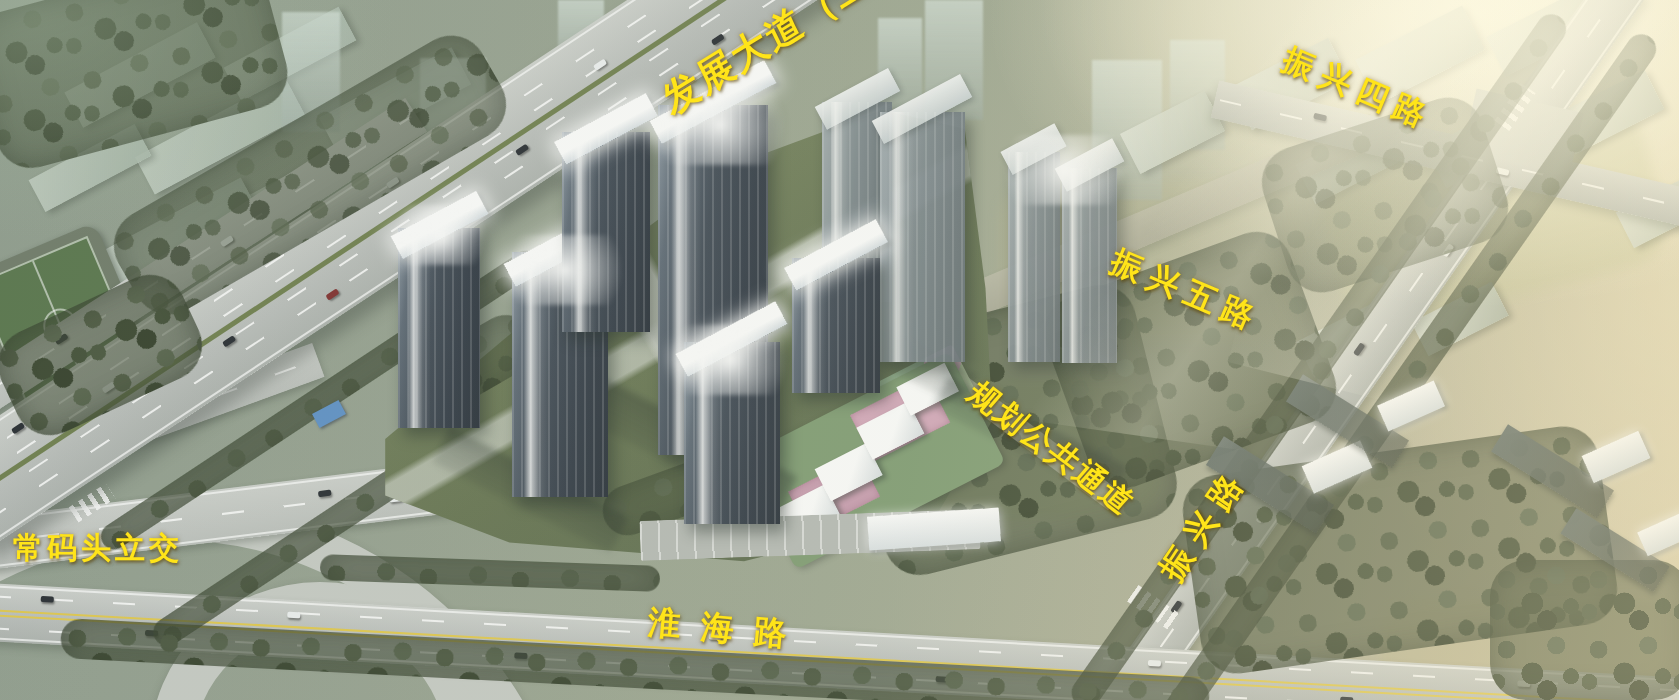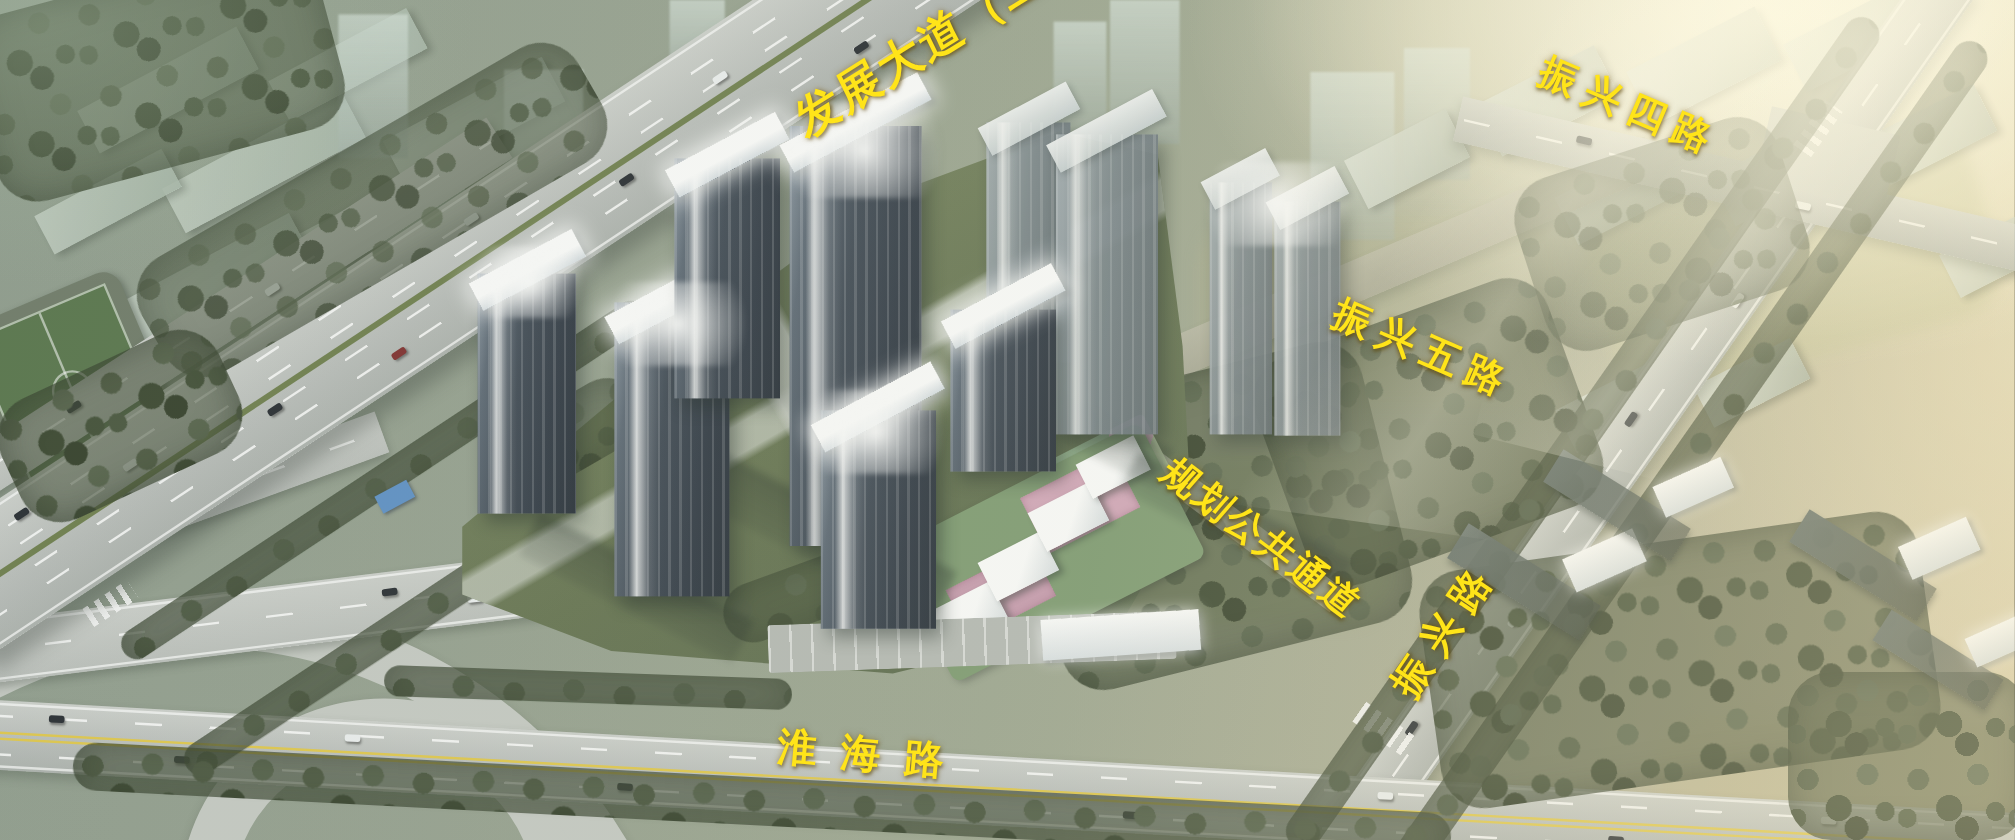--- a/index.html
+++ b/index.html
@@ -266,14 +266,15 @@
   <div class="hz" style="background:radial-gradient(ellipse 700px 420px at 88% 2%,rgba(255,250,225,.8),rgba(255,248,220,.3) 45%,transparent 70%);z-index:41;"></div>
   <div class="hz" style="background:radial-gradient(ellipse 520px 320px at 2% 2%,rgba(165,185,160,.4),transparent 70%);z-index:41;"></div>
   <div class="beam" style="left:1050px;top:-80px;width:560px;height:540px;transform:rotate(8deg);z-index:42;"></div>
   <div class="beam" style="left:1280px;top:-60px;width:420px;height:480px;transform:rotate(14deg);z-index:42;"></div>
 
   <div class="map-label" style="left:666px;top:78px;font-size:38px;letter-spacing:2px;transform:rotate(-32deg) skewX(-6deg);">发展大道（二</div>
   <div class="map-label" style="left:1284px;top:36px;font-size:32px;letter-spacing:8px;transform:rotate(23deg);">振兴四路</div>
   <div class="map-label" style="left:1112px;top:238px;font-size:32px;letter-spacing:8px;transform:rotate(23deg);">振兴五路</div>
   <div class="map-label" style="left:972px;top:368px;font-size:31px;letter-spacing:2px;transform:rotate(37deg) skewX(-4deg);">规划公共通道</div>
   <div class="map-label" style="left:1168px;top:555px;font-size:33px;letter-spacing:10px;transform:rotate(-56deg);">振兴路</div>
+  <div class="map-label" style="left:13px;top:528px;font-size:30px;letter-spacing:4px;">常码头立交</div>
   <div class="map-label" style="left:648px;top:600px;font-size:33px;letter-spacing:20px;transform:rotate(5deg);">淮海路</div>
 </div>
 
 </body></html>

